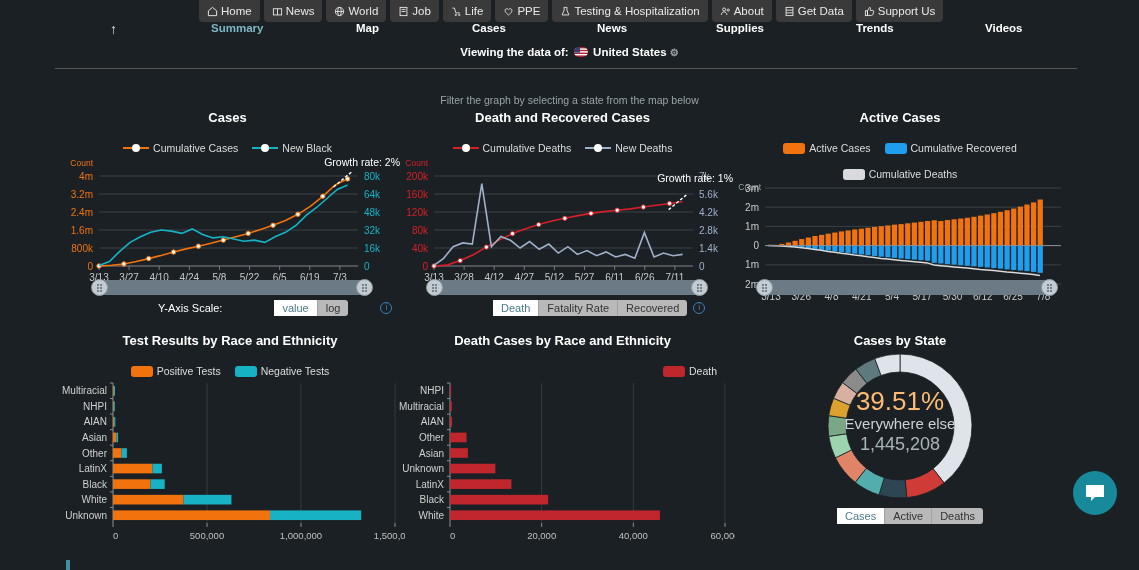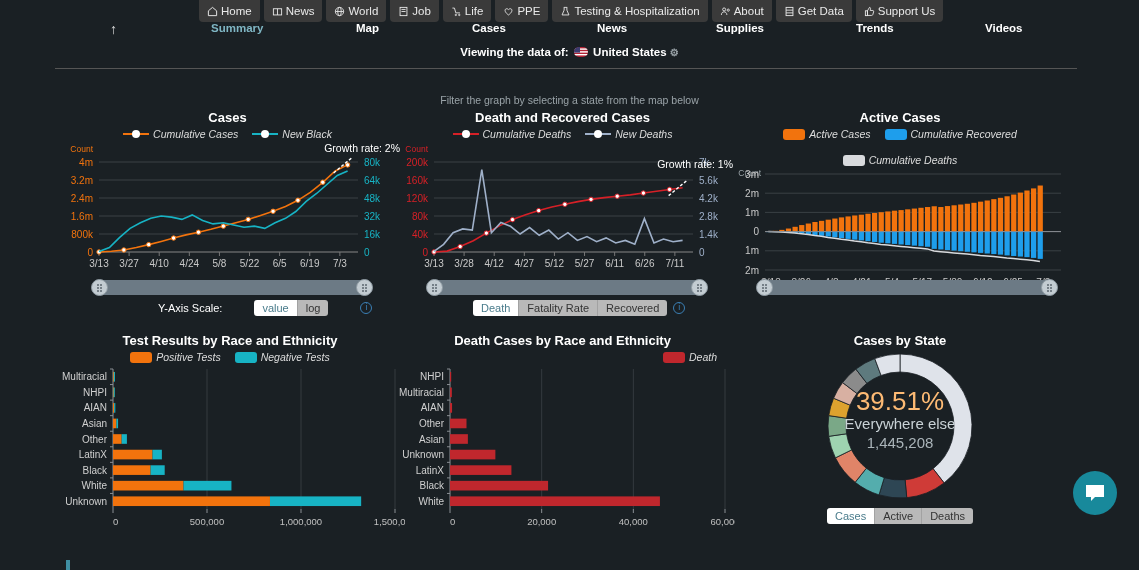--- a/index.html
+++ b/index.html
@@ -39,21 +39,21 @@
   .hr { position:absolute; left:55px; top:68px; width:1022px; height:1px; background:#555; }
 
   .filterline {
     position:absolute; left:0; top:94px; width:1139px; text-align:center;
     font-size:10.5px; color:#9aa3a8;
   }
 
   
   .panel { position:absolute; }
   .chart-title { text-align:center; font-size:13px; font-weight:bold; color:#fff; }
-  .legend { display:flex; justify-content:center; align-items:flex-end; gap:14px; font-size:10.5px; color:#ddd; margin-top:3px; flex-wrap:wrap;font-style:italic; }
+  .legend { display:flex; justify-content:center; align-items:flex-end; gap:14px; font-size:10.5px; color:#ddd; margin-top:17px; flex-wrap:wrap; }
   .legend-item { display:flex; align-items:center; gap:4px; white-space:nowrap; }
   .leg-line { width:26px; height:2px; position:relative; }
   .leg-line::after { content:''; position:absolute; left:9px; top:-3px; width:8px; height:8px; border-radius:50%; background:#fff; }
   .leg-swatch { width:22px; height:11px; border-radius:3px; }
   svg text { font-family:"Liberation Sans", sans-serif; }
 
   .growth { position:absolute; font-size:10.5px; color:#fff; white-space:nowrap; }
 
   
   .slider { position:absolute; height:15px; background:#6c7a85; border-radius:8px; }
@@ -61,31 +61,31 @@
     position:absolute; top:-1px; width:17px; height:17px; border-radius:50%;
     background:#c3ccd2; border:1px solid #8e9aa2; display:flex; align-items:center; justify-content:center;
   }
   .knob .dots { width:5px; height:8px; display:grid; grid-template-columns:1fr 1fr; gap:1px; }
   .knob .dots i { width:2px; height:2px; background:#5b666e; border-radius:50%; display:block; }
 
   
   .segctl { display:inline-flex; border-radius:3px; overflow:hidden; font-size:11px; }
   .seg { padding:2px 8px; background:#b9b9b9; color:#333; cursor:pointer; border-right:1px solid #a2a2a2; }
   .seg:last-child { border-right:none; }
-  .seg.on { background:#fff; color:#4a7c8c; }
+  .seg.on { background:#fff; color:#4a7c8c;margin-left:20px; }
   .infoicon { display:inline-block; width:12px; height:12px; border-radius:50%; border:1.4px solid #3a7fb5;
               color:#3a7fb5; font-size:9px; line-height:9px; text-align:center; cursor:pointer; vertical-align:-2px; }
 
   .ctl-row { position:absolute; display:flex; align-items:center; gap:6px; font-size:11px; color:#fff; }
 
   
   .donut-center { position:absolute; width:100%; text-align:center; }
   .dc-pct { font-size:26px; color:#fdba74; line-height:1.05; }
   .dc-label { font-size:15px; color:#c9d2d6; line-height:1.15; }
-  .dc-num { font-size:15px; color:#aab4b9; line-height:1.3; }
+  .dc-num { font-size:18px; color:#aab4b9; line-height:1.3; }
 
   
   .chat {
     position:absolute; right:22px; bottom:9px; width:44px; height:44px; border-radius:50%;
     background:#18899b; display:flex; align-items:center; justify-content:center; cursor:pointer;
   }
   .blue-tick { position:absolute; left:66px; top:560px; width:4px; height:10px; background:#3f8fa3; }
 </style>
 </head>
 <body>

